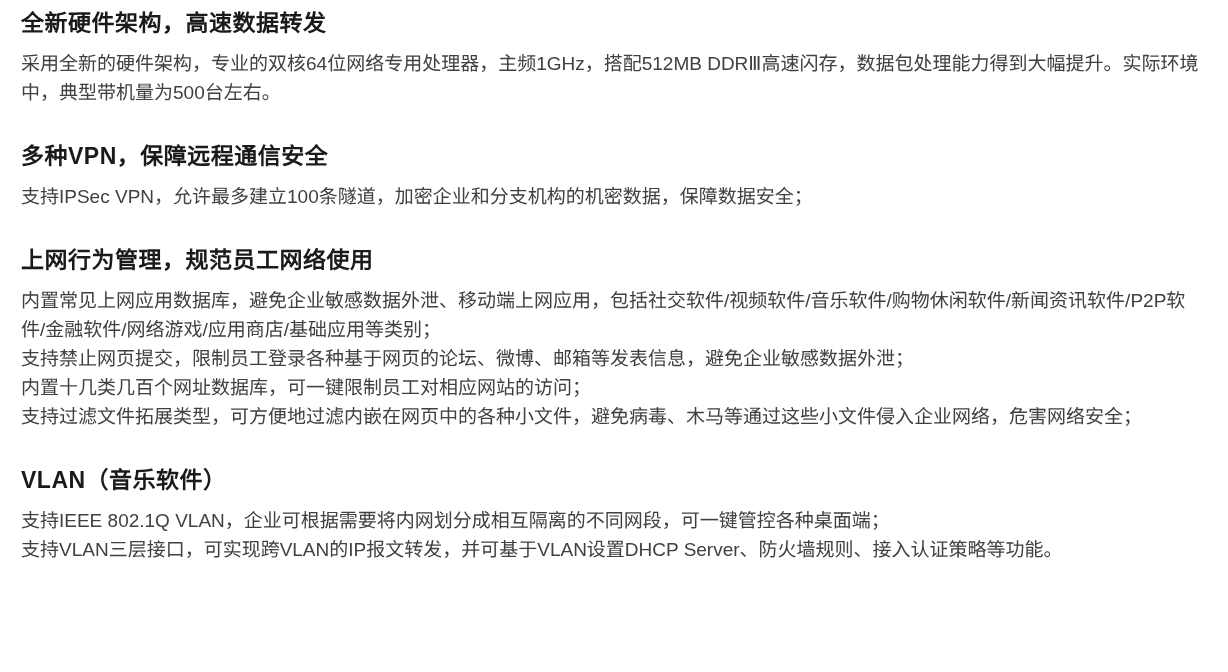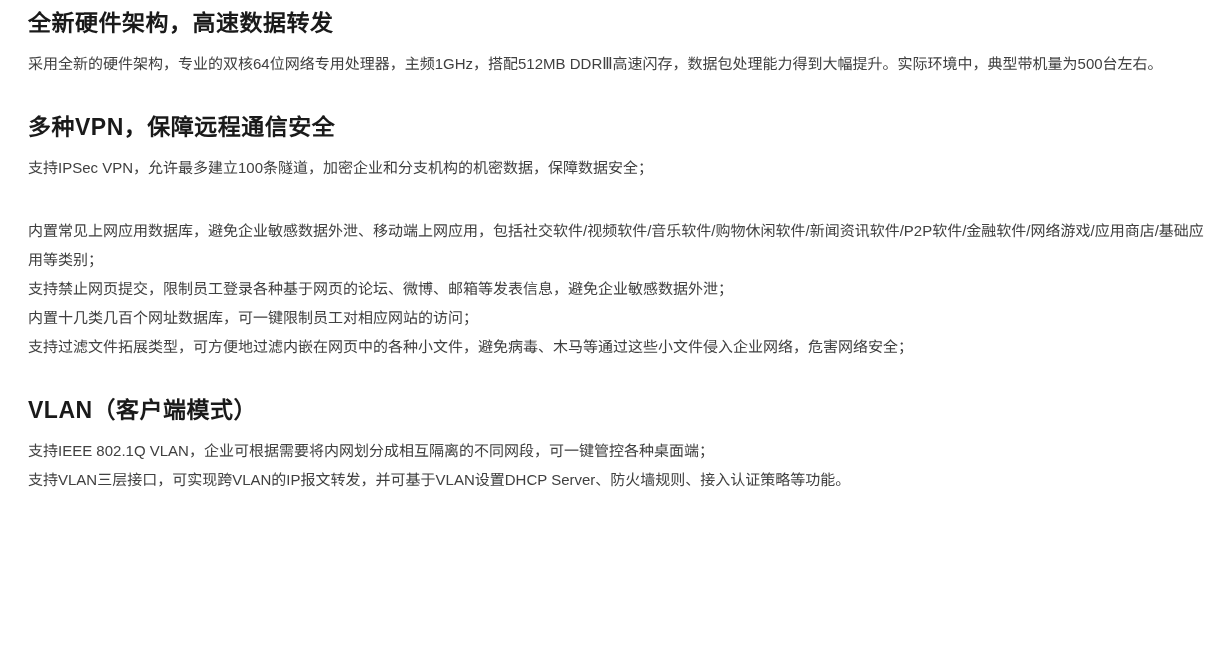--- a/index.html
+++ b/index.html
@@ -7,38 +7,38 @@
     padding: 0;
     background: #ffffff;
   }
   body {
     width: 1228px;
     height: 672px;
     overflow: hidden;
     font-family: "Liberation Sans", "DejaVu Sans", sans-serif;
   }
   .content {
-    padding: 8px 22px 0 28px;
+    padding: 8px 22px 0 21px;
     box-sizing: border-box;
     width: 1228px;
   }
   .feature-section {
     margin: 0 0 34px 0;
   }
   .feature-heading {
     margin: 0 0 11px 0;
     font-size: 23px;
     line-height: 30px;
     font-weight: bold;
     color: #1a1a1a;
     letter-spacing: 0.5px;
   }
   .feature-text {
     margin: 0;
-    font-size: 15px;
+    font-size: 19px;
     line-height: 29px;
     color: #404040;
     word-break: break-all;
   }
 </style>
 </head>
 <body>
 
 <main class="content">
 
@@ -46,25 +46,26 @@
     <h2 class="feature-heading">全新硬件架构，高速数据转发</h2>
     <p class="feature-text">采用全新的硬件架构，专业的双核64位网络专用处理器，主频1GHz，搭配512MB DDRⅢ高速闪存，数据包处理能力得到大幅提升。实际环境中，典型带机量为500台左右。</p>
   </section>
 
   <section class="feature-section">
     <h2 class="feature-heading">多种VPN，保障远程通信安全</h2>
     <p class="feature-text">支持IPSec VPN，允许最多建立100条隧道，加密企业和分支机构的机密数据，保障数据安全；</p>
   </section>
 
   <section class="feature-section">
+    <h2 class="feature-heading">上网行为管理，规范员工网络使用</h2>
     <p class="feature-text">内置常见上网应用数据库，避免企业敏感数据外泄、移动端上网应用，包括社交软件/视频软件/音乐软件/购物休闲软件/新闻资讯软件/P2P软件/金融软件/网络游戏/应用商店/基础应用等类别；</p>
     <p class="feature-text">支持禁止网页提交，限制员工登录各种基于网页的论坛、微博、邮箱等发表信息，避免企业敏感数据外泄；</p>
     <p class="feature-text">内置十几类几百个网址数据库，可一键限制员工对相应网站的访问；</p>
     <p class="feature-text">支持过滤文件拓展类型，可方便地过滤内嵌在网页中的各种小文件，避免病毒、木马等通过这些小文件侵入企业网络，危害网络安全；</p>
   </section>
 
   <section class="feature-section">
-    <h2 class="feature-heading">VLAN（客户端模式）</h2>
+    <h2 class="feature-heading">VLAN（音乐软件）</h2>
     <p class="feature-text">支持IEEE 802.1Q VLAN，企业可根据需要将内网划分成相互隔离的不同网段，可一键管控各种桌面端；</p>
     <p class="feature-text">支持VLAN三层接口，可实现跨VLAN的IP报文转发，并可基于VLAN设置DHCP Server、防火墙规则、接入认证策略等功能。</p>
   </section>
 
 </main>
 
 </body></html>

